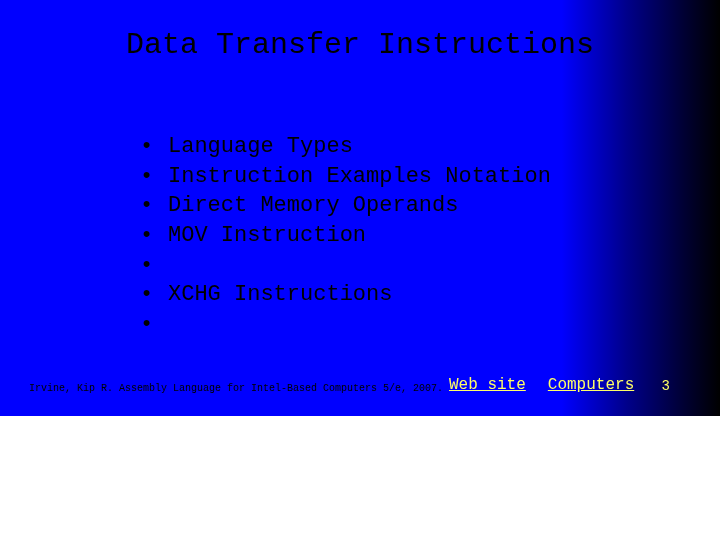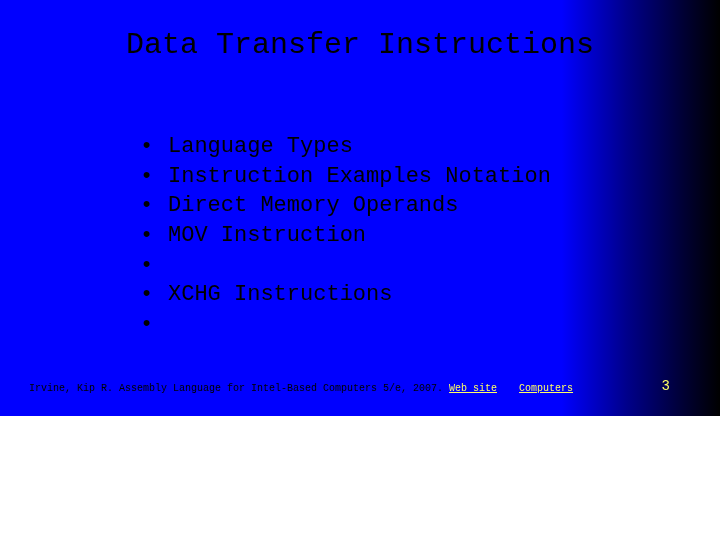--- a/index.html
+++ b/index.html
@@ -60,21 +60,21 @@
       flex: 0 0 auto;
     }
     .footer-links {
       position: absolute;
       left: 420px;
       bottom: 0;
       display: flex;
       gap: 22px;
     }
     .footer-link {
-      font-size: 10px;
+      font-size: 16px;
       color: #ffff66;
       text-decoration: underline;
       cursor: pointer;
     }
     .page-num {
       position: absolute;
       right: 30px;
       bottom: 0;
       font-size: 14px;
       color: #ffff66;

